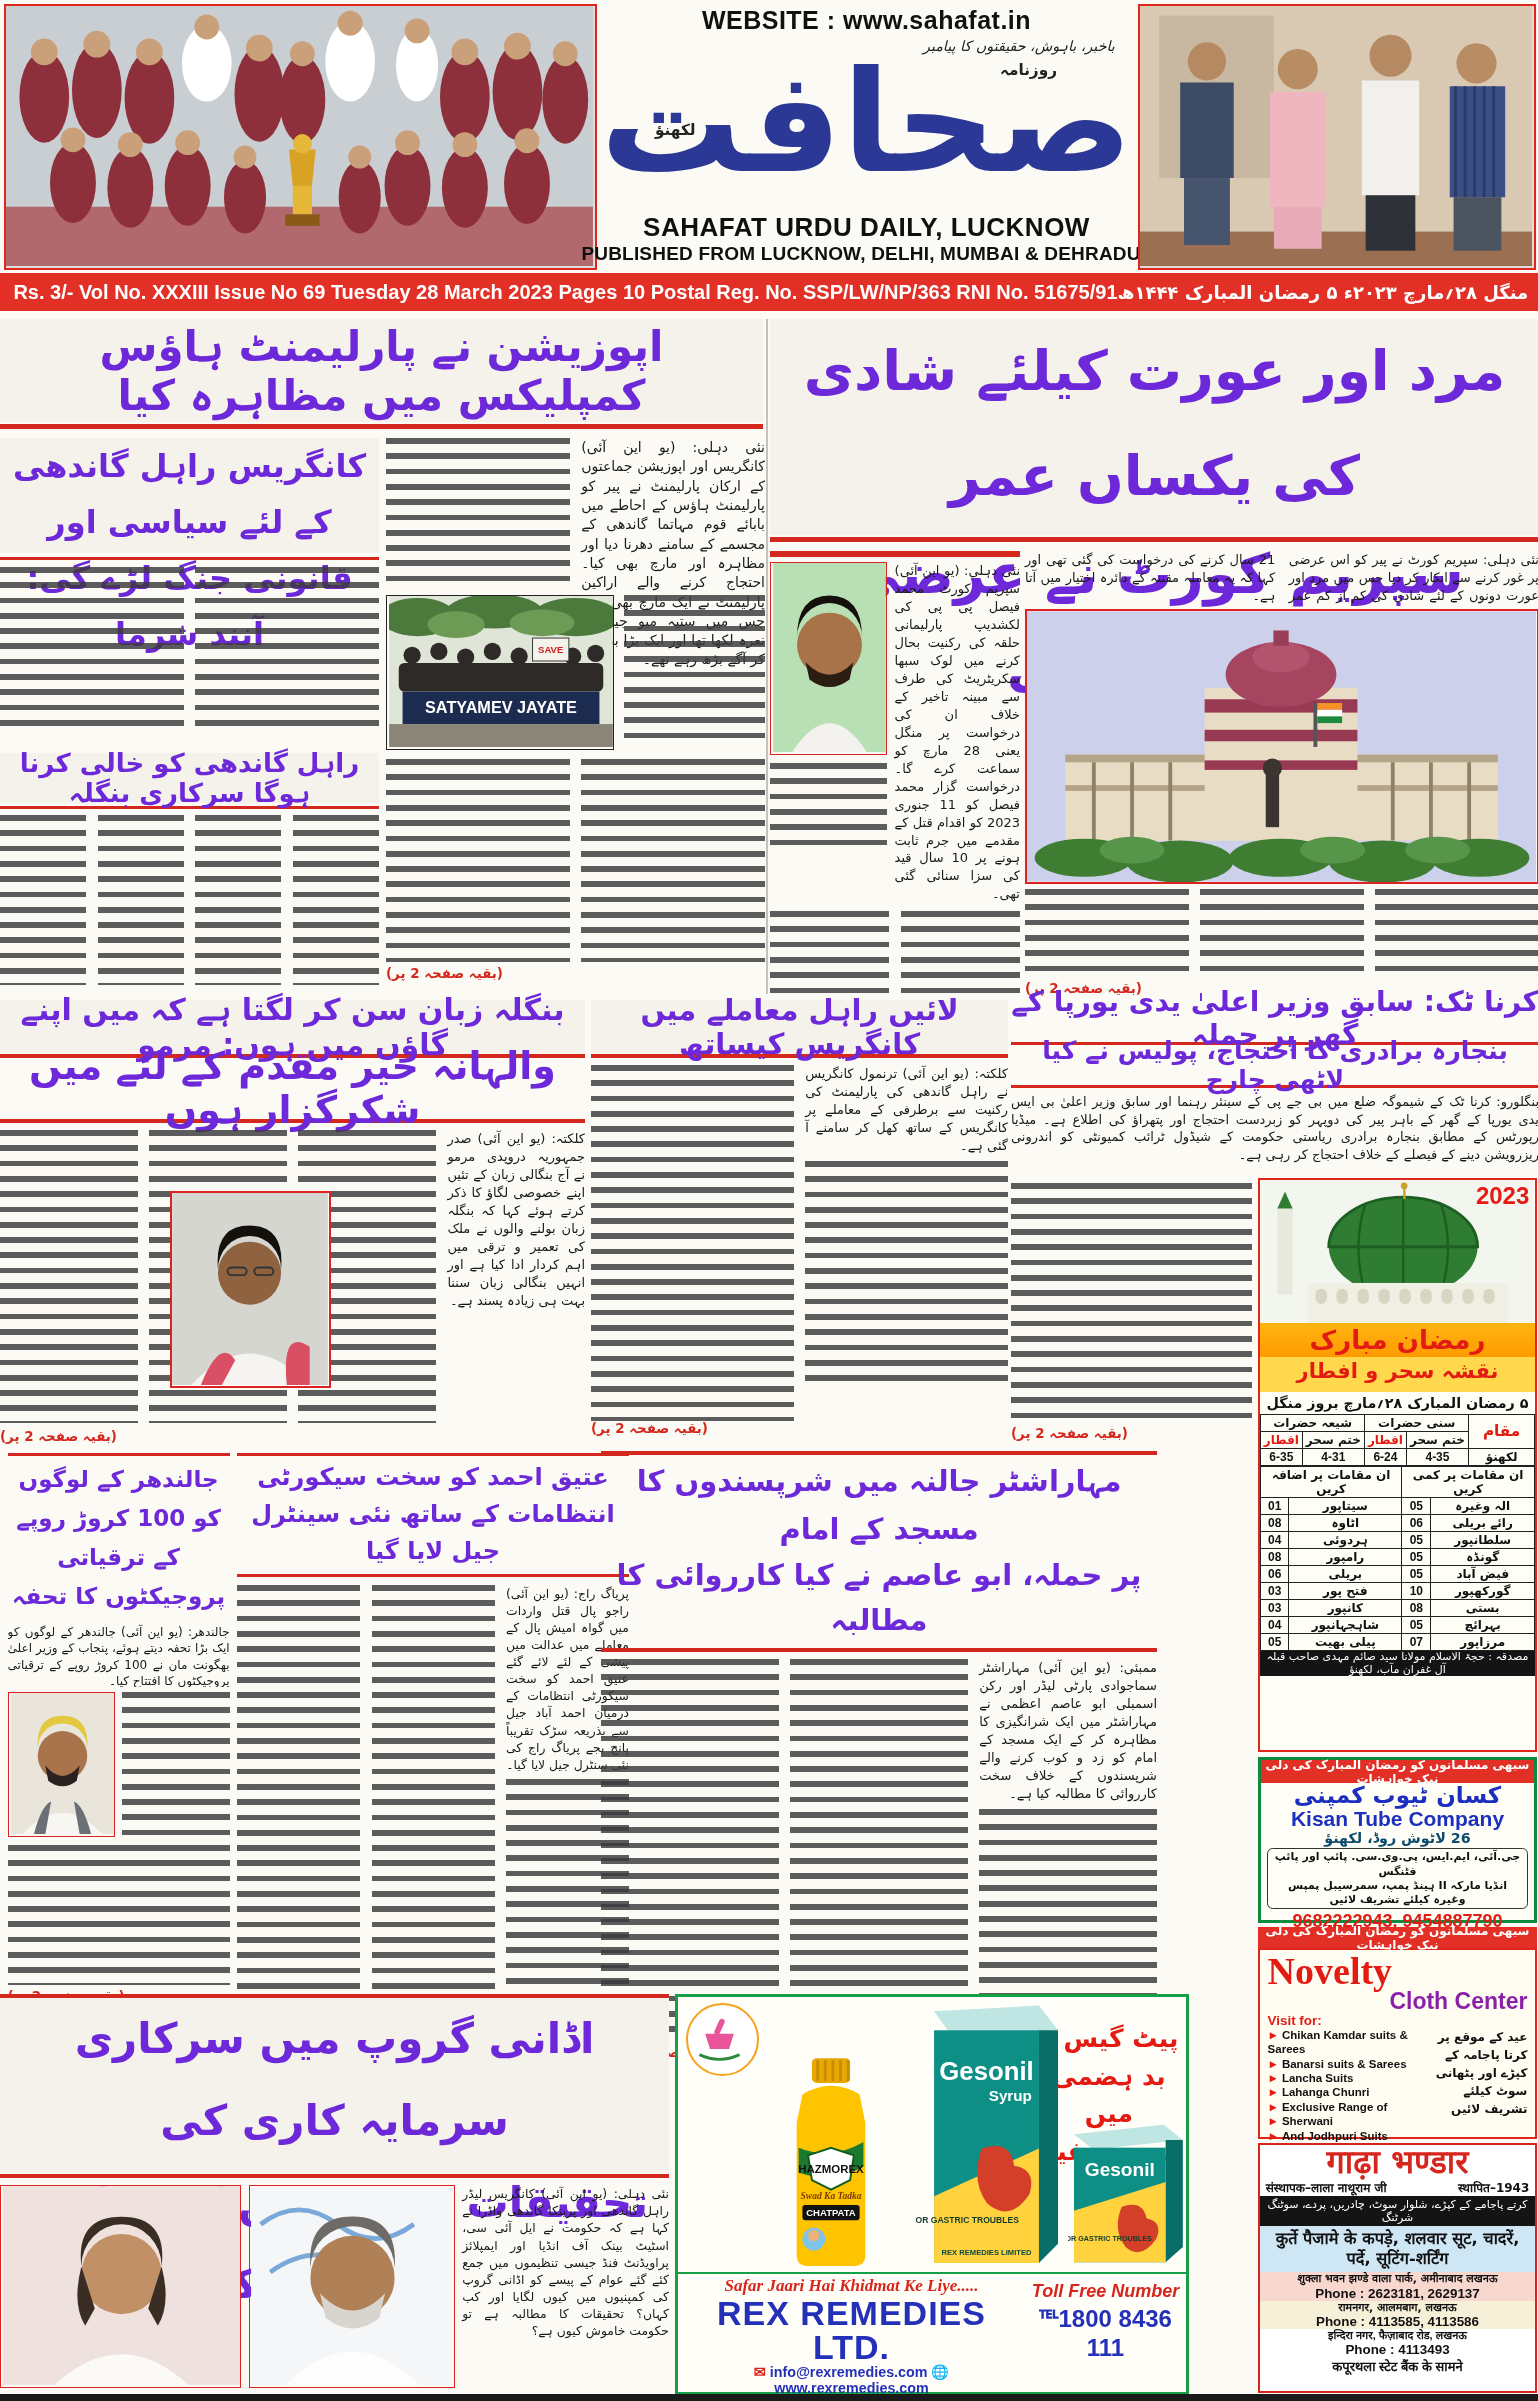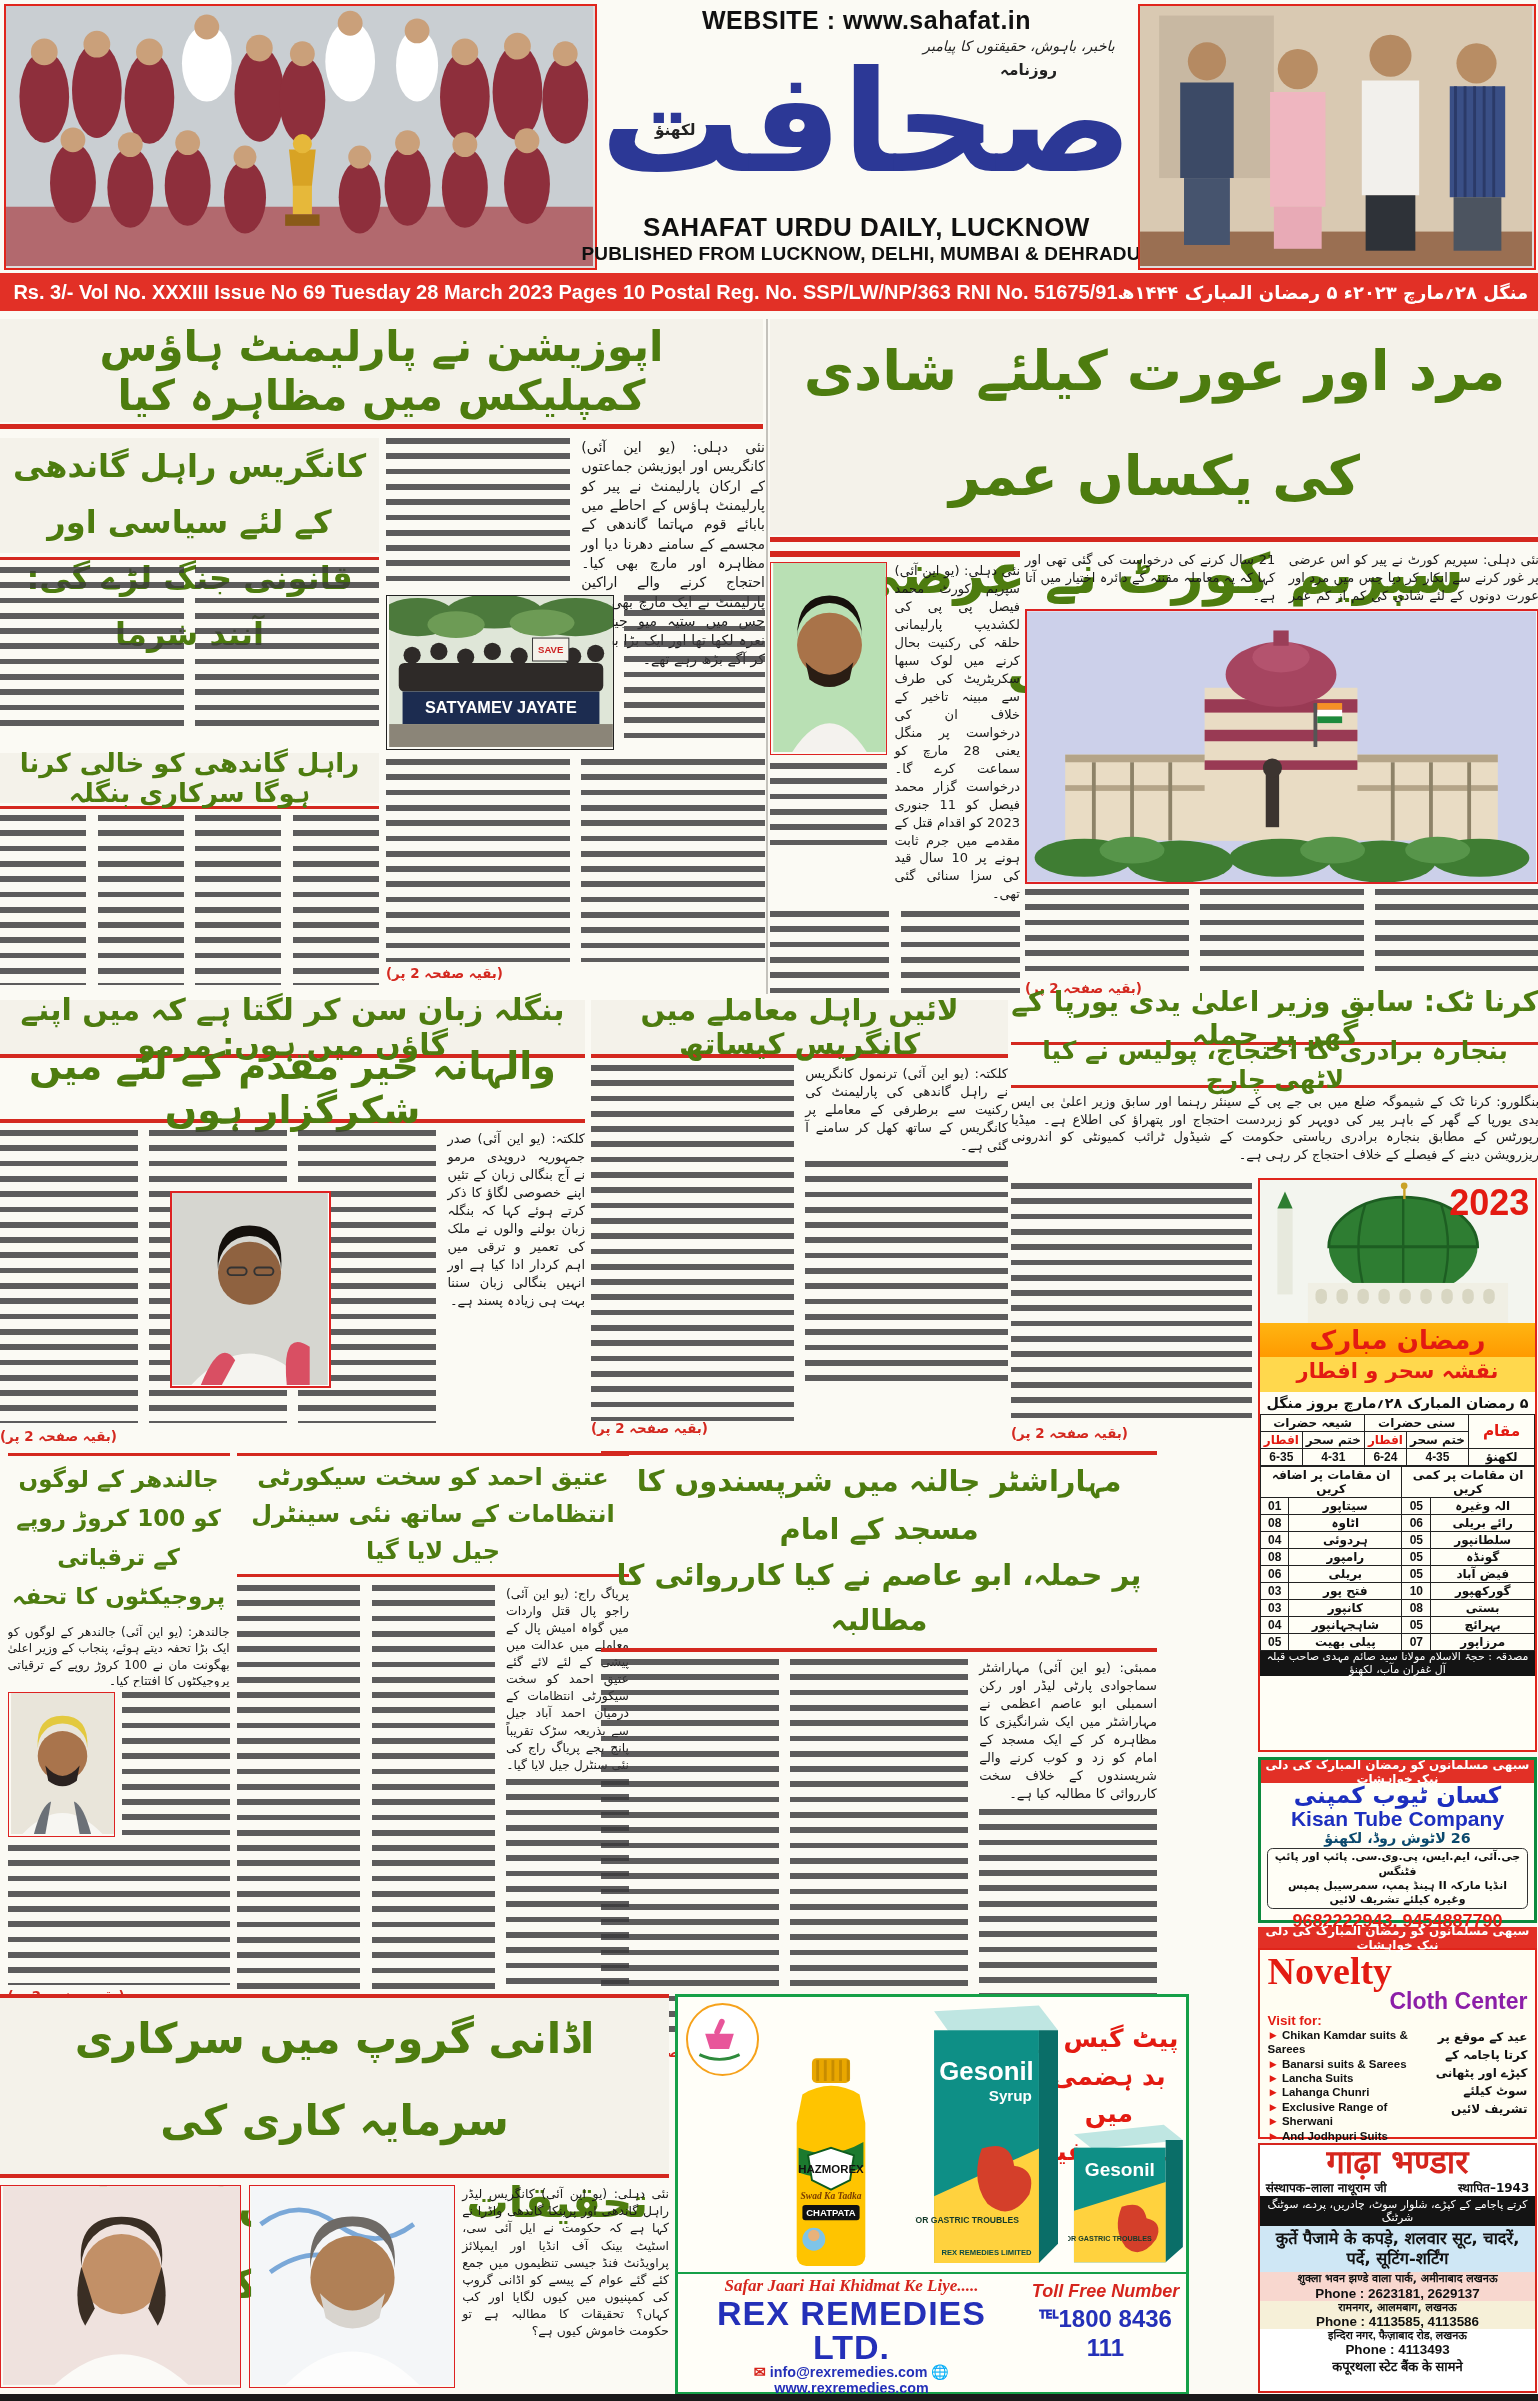--- a/index.html
+++ b/index.html
@@ -14,21 +14,21 @@
   .masthead{font-family:"DejaVu Sans",sans-serif;font-weight:bold;color:#2c3896;font-size:141px;line-height:.95;text-align:center;direction:rtl;}
   .mast-small{font-family:"DejaVu Sans",sans-serif;direction:rtl;font-size:15.3px;color:#222;font-weight:bold;}
   .dailyline{font-weight:bold;font-size:26px;color:#101010;text-align:center;letter-spacing:0.5px;}
   .publine{font-weight:bold;font-size:19px;color:#101010;text-align:center;letter-spacing:0.2px;}
   
   .infobar{background:#e23026;color:#fff;display:flex;align-items:center;justify-content:space-between;
            padding:0 13.4px;box-sizing:border-box;font-weight:bold;}
   .infobar .en{font-size:20px;white-space:nowrap;}
   .infobar .ur{font-family:"DejaVu Sans",sans-serif;direction:rtl;font-size:18px;white-space:nowrap;}
   
-  .uh{font-family:"DejaVu Sans",sans-serif;direction:rtl;font-weight:bold;color:#4d7c0f;text-align:center;}
+  .uh{font-family:"DejaVu Sans",sans-serif;direction:rtl;font-weight:bold;color:#6d28d9;text-align:center;}
   .hbg{background:#f4f2ea;}
   .ul{font-family:"DejaVu Sans",sans-serif;direction:rtl;font-size:14px;line-height:1.38;text-align:justify;color:#1a1a1a;}
   .rule{background:#d4281f;}
   .vdiv{background:#c4c2bc;}
   .greek{background:repeating-linear-gradient(to bottom,#3a393b 0px,#3a393b 5.7px,transparent 5.7px,transparent 15.3px);opacity:.82;}
   .cols{display:flex;gap:11.5px;direction:rtl;}
   .col{flex:1;min-width:0;}
   .badge{font-family:"DejaVu Sans",sans-serif;direction:rtl;color:#d4281f;font-weight:bold;font-size:13.4px;}
   
   .rbox{border:2.4px solid #e0251b;background:#fffef6;box-sizing:border-box;}
@@ -428,21 +428,21 @@
             <rect x="80" y="114" width="12" height="16" rx="6"></rect>
             <rect x="102" y="114" width="12" height="16" rx="6"></rect>
             <rect x="124" y="114" width="12" height="16" rx="6"></rect>
             <rect x="146" y="114" width="12" height="16" rx="6"></rect>
             <rect x="168" y="114" width="12" height="16" rx="6"></rect>
             <rect x="190" y="114" width="12" height="16" rx="6"></rect>
             <rect x="212" y="114" width="12" height="16" rx="6"></rect>
             <rect x="234" y="114" width="12" height="16" rx="6"></rect>
           </g>
       </svg>
-      <div class="abs" style="right:5.7px;top:1.9px;color:#e31b12;font-weight:bold;font-size:36px;font-family:'Liberation Sans',sans-serif;">2023</div>
+      <div class="abs" style="right:5.7px;top:1.9px;color:#e31b12;font-weight:bold;font-size:24px;font-family:'Liberation Sans',sans-serif;">2023</div>
     </div>
     <div class="rstrip1" style="height:34px;font-size:26px;line-height:34px;">رمضان مبارک</div>
     <div class="rstrip2" style="height:35px;font-size:21px;line-height:29px;">نقشہ سحر و افطار</div>
     <div class="rdate">۵ رمضان المبارک ۲۸؍مارچ بروز منگل</div>
     <table class="rt" style="margin-top:2.9px;">
       <tbody>
           <tr>
         <td rowspan="2" class="red-t" style="width:61px;font-size:15.3px;">مقام</td>
         <td colspan="2">سنی حضرات</td>
         <td colspan="2">شیعہ حضرات</td>

